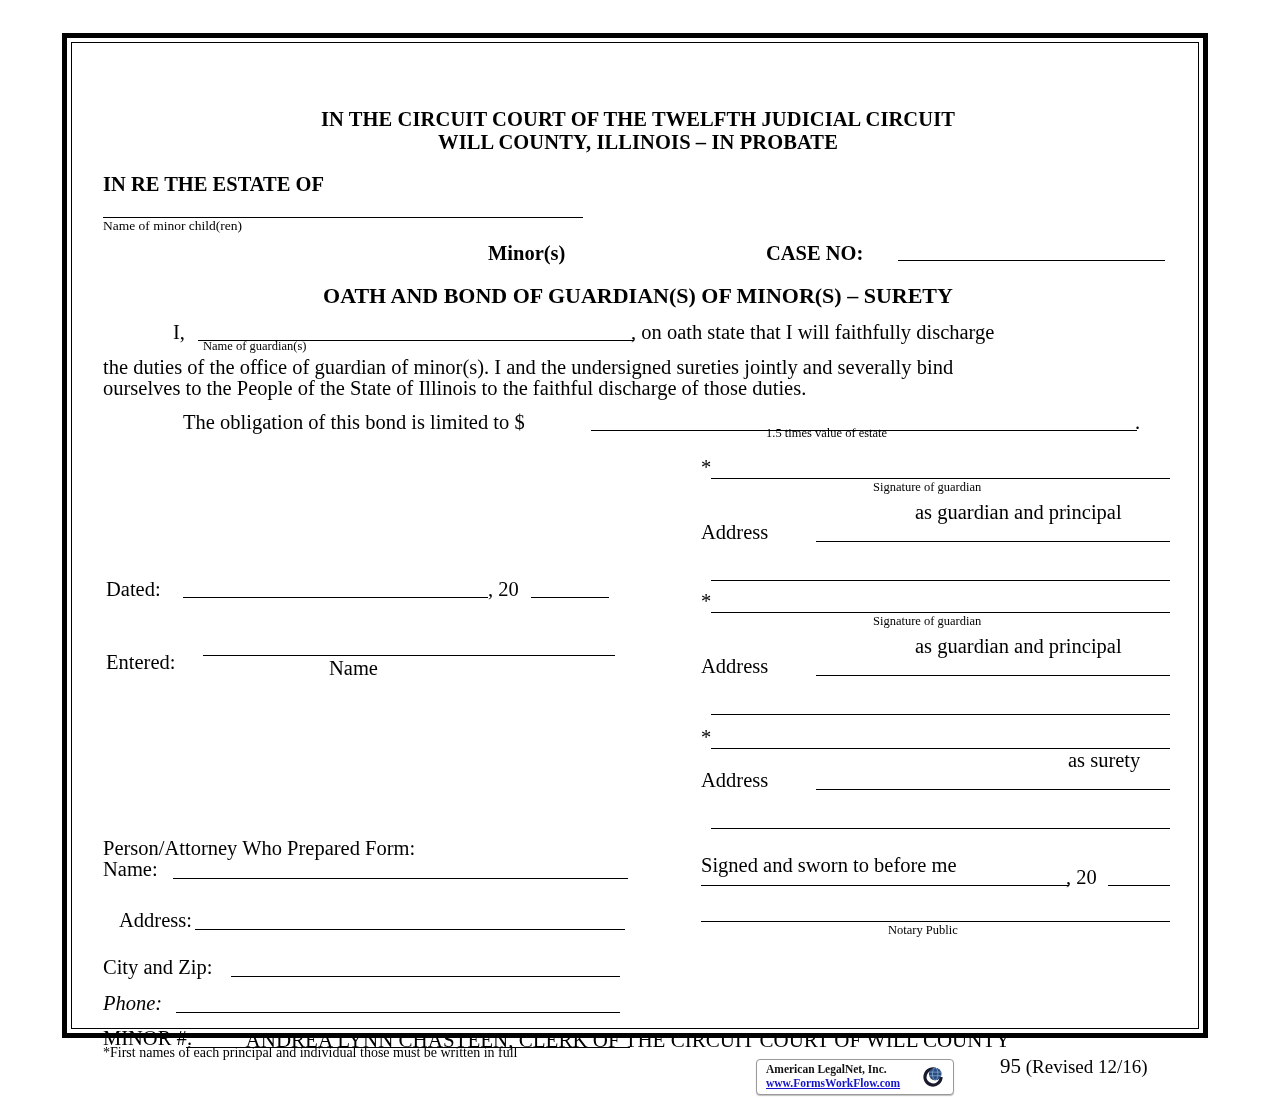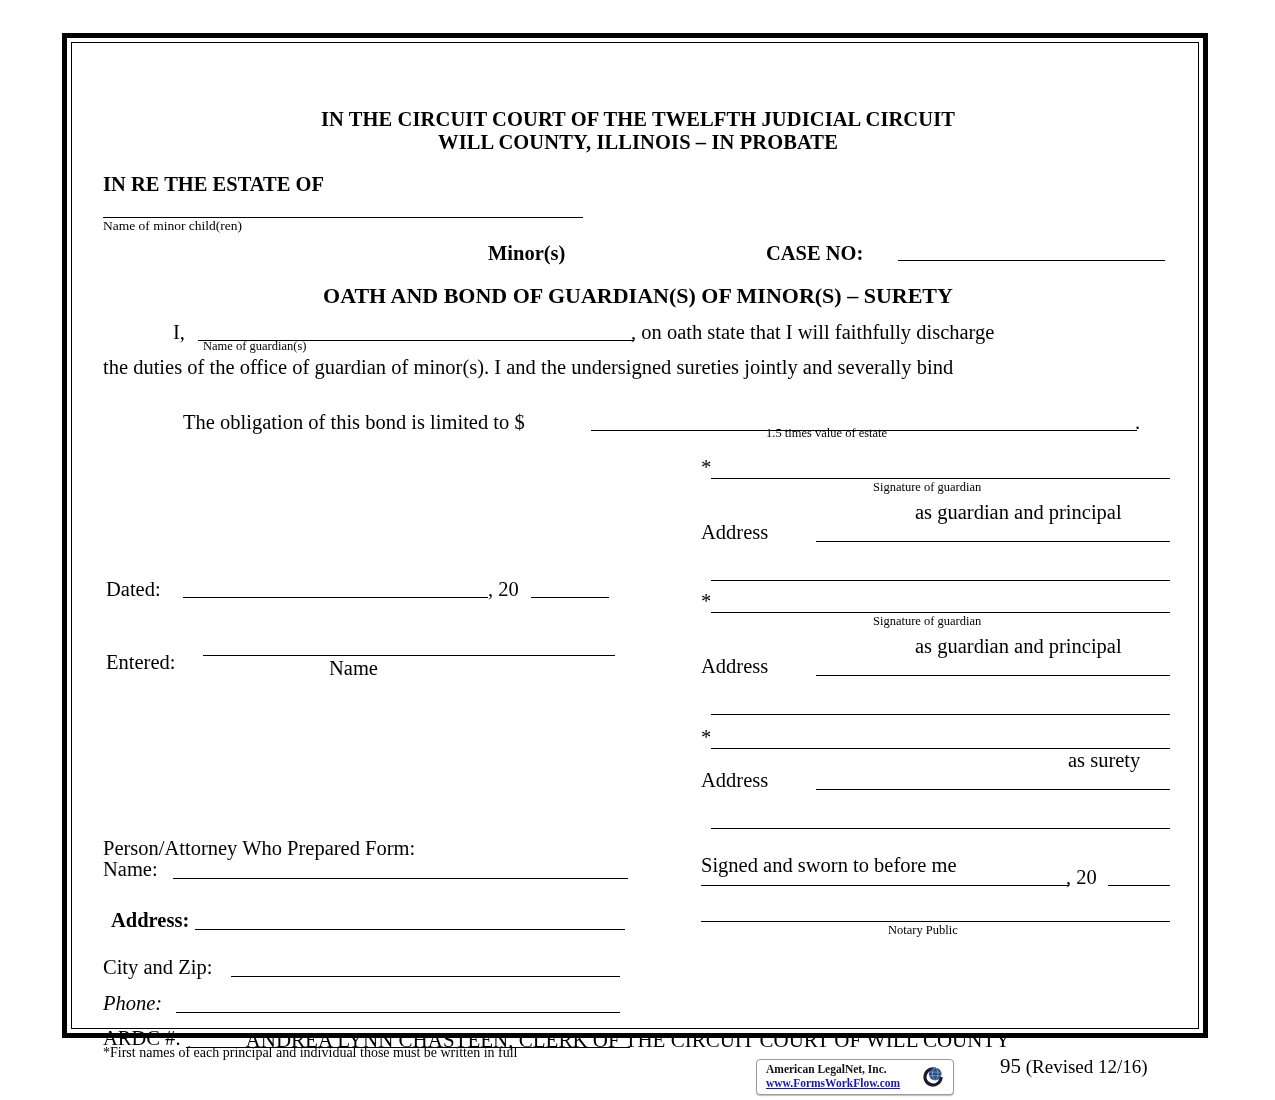--- a/index.html
+++ b/index.html
@@ -179,20 +179,21 @@
   <div class="abs rule" style="left:795px; top:215px; width:267px;"></div>
 
   <div class="abs form-title" style="left:0; top:238px;">OATH AND BOND OF GUARDIAN(S) OF MINOR(S) – SURETY</div>
 
   <div class="abs body-text" style="left:70px; top:277px;">I,</div>
   <div class="abs rule" style="left:95px; top:295px; width:436px;"></div>
   <div class="abs tiny-label" style="left:100px; top:294px;">Name of guardian(s)</div>
   <div class="abs body-text" style="left:528px; top:277px;">, on oath state that I will faithfully discharge</div>
 
   <div class="abs body-text" style="left:0; top:312px;">the duties of the office of  guardian of minor(s). I and the undersigned sureties jointly and severally bind</div>
+  <div class="abs body-text" style="left:0; top:333px;">ourselves to the People of the State of Illinois to the faithful discharge of those duties.</div>
 
   <div class="abs body-text" style="left:80px; top:367px;">The obligation of this bond is limited to $</div>
   <div class="abs rule" style="left:488px; top:385px; width:546px;"></div>
   <div class="abs body-text" style="left:1032px; top:367px;">.</div>
   <div class="abs tiny-label" style="left:663px; top:381px;">1.5 times value of estate</div>
 
   <div class="abs body-text" style="left:598px; top:412px;">*</div>
   <div class="abs rule-thin" style="left:608px; top:433px; width:459px;"></div>
   <div class="abs tiny-label" style="left:770px; top:435px;">Signature of guardian</div>
 
@@ -225,30 +226,30 @@
 
   <div class="abs body-text" style="left:3px; top:591px;margin-top:16px;">Entered:</div>
   <div class="abs rule-thin" style="left:100px; top:610px; width:412px;"></div>
   <div class="abs body-text" style="left:226px; top:613px;">Name</div>
 
   <div class="abs body-text" style="left:0px; top:793px;">Person/Attorney Who Prepared Form:</div>
 
   <div class="abs body-text" style="left:0px; top:814px;">Name:</div>
   <div class="abs rule-thin" style="left:70px; top:833px; width:455px;"></div>
 
-  <div class="abs body-text" style="left:8px; top:865px;font-weight:bold;">Address:</div>
+  <div class="abs body-text" style="left:16px; top:865px;">Address:</div>
   <div class="abs rule-thin" style="left:92px; top:884px; width:430px;"></div>
 
   <div class="abs body-text" style="left:0px; top:912px;">City and Zip:</div>
   <div class="abs rule-thin" style="left:128px; top:931px; width:389px;"></div>
 
   <div class="abs body-text" style="left:0px; top:948px;font-style:italic;">Phone:</div>
   <div class="abs rule-thin" style="left:73px; top:967px; width:444px;"></div>
 
-  <div class="abs body-text" style="left:0px; top:983px;">ARDC #:</div>
+  <div class="abs body-text" style="left:0px; top:983px;">MINOR #:</div>
   <div class="abs rule-thin" style="left:83px; top:1002px; width:444px;"></div>
 
   <div class="abs tiny-label-bold" style="left:0px; top:1000px; font-weight:normal; font-size:14px;">*First names of each principal and individual those must be written in full</div>
 
   <div class="abs body-text" style="left:598px; top:810px;">Signed and sworn to before me</div>
   <div class="abs rule-thin" style="left:598px; top:840px; width:368px;"></div>
   <div class="abs body-text" style="left:963px; top:822px;">, 20</div>
   <div class="abs rule-thin" style="left:1005px; top:840px; width:62px;"></div>
 
   <div class="abs rule-thin" style="left:598px; top:876px; width:469px;"></div>

